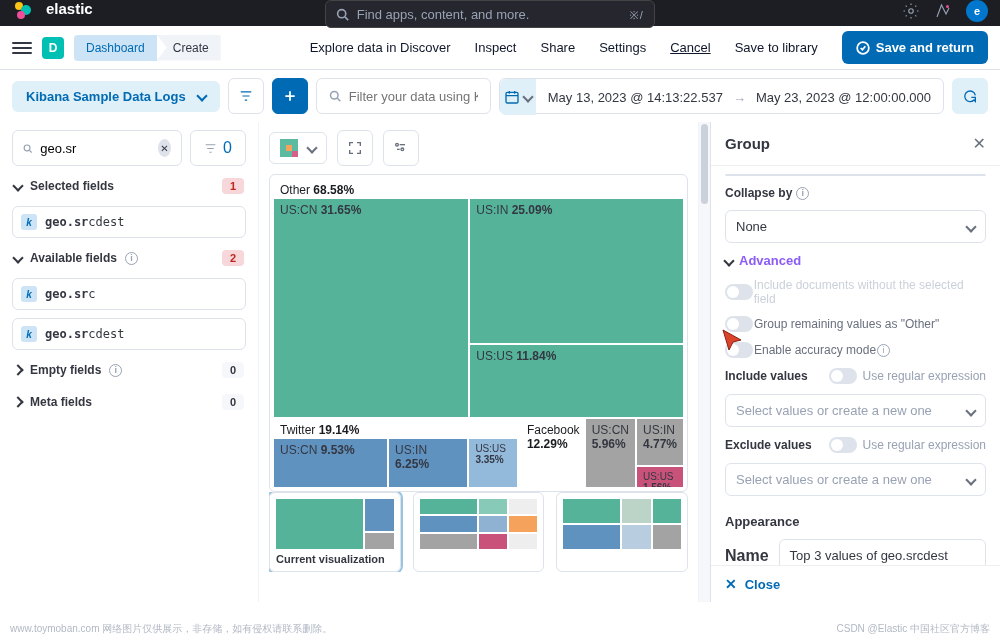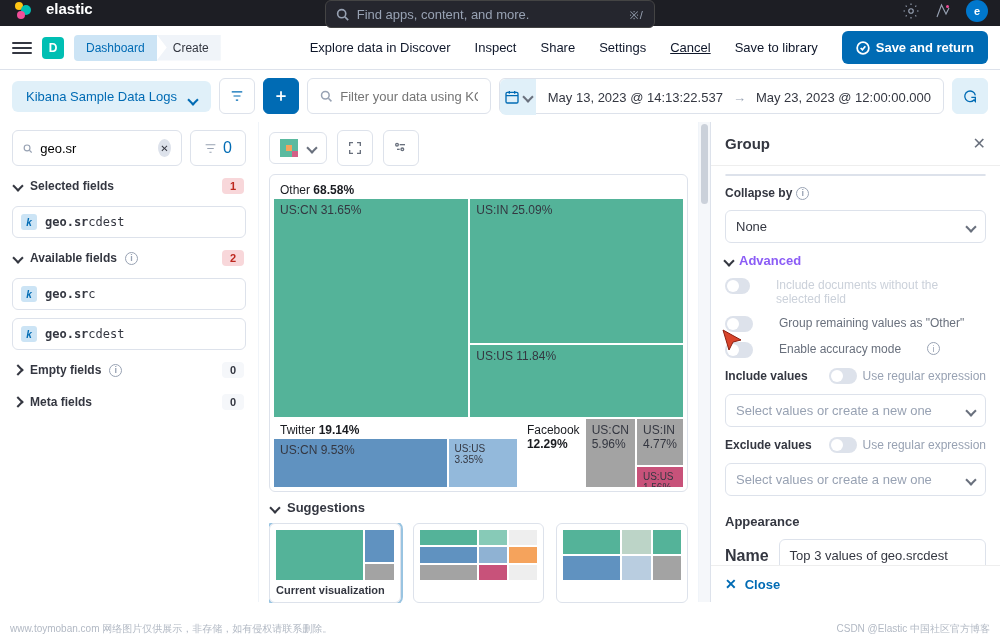--- a/index.html
+++ b/index.html
@@ -18,21 +18,21 @@
   .avatar-d { width: 22px; height: 22px; border-radius: 4px; background: #00bfb3; color: #fff; display: flex; align-items: center; justify-content: center; font-size: 12px; font-weight: 600;}
   .breadcrumb { display: flex; gap: 0;}
   .crumb { padding: 5px 12px; height:26px; display:flex;align-items:center; color: #006bb4; font-size: 12px; position:relative; }
   .crumb.first { background:#cce4f5; border-radius:4px 0 0 4px;}
   .crumb.second { background:#f0f4f9; color:#343741; padding-left:16px; clip-path: polygon(0 0,100% 0,100% 100%,0 100%,10px 50%);}
   .action-links { margin-left:auto; display:flex; gap:24px; align-items:center; font-size:13px;}
   .action-links a { color:#0f172a; text-decoration:none; cursor:pointer;}
   .action-links a.cancel { text-decoration:underline;}
   .save-btn { background:#006bb4; color:#fff; border:none; border-radius:6px; padding: 9px 14px; display:flex; align-items:center; gap:6px; font-weight:600; font-size:13px;}
   .querybar { display:flex; align-items:center; gap:8px; padding:8px 12px;}
-  .index-chip { background:#e0f0f9; color:#006bb4; border-radius:6px; padding:8px 14px; display:flex; align-items:flex-end; gap:12px; font-weight:400; font-size:13px;}
+  .index-chip { background:#e0f0f9; color:#006bb4; border-radius:6px; padding:8px 14px; display:flex; align-items:center; gap:12px; font-weight:700; font-size:13px;}
   .chevron { border: solid #006bb4; border-width:0 2px 2px 0; padding:3px; transform:rotate(45deg); display:inline-block;}
   .icon-btn { width:36px; height:36px; border:1px solid #dde2eb; border-radius:6px; display:flex; align-items:center; justify-content:center; background:#fff; color:#006bb4; font-size:16px;}
   .icon-btn.blue{background:#006bb4;color:#fff;border-color:#006bb4;}
   .kql-box { flex:1; border:1px solid #dde2eb; border-radius:6px; height:36px; display:flex; align-items:center; padding:0 12px; gap:8px; color:#98a2b3;}
   .daterange { border:1px solid #dde2eb; border-radius:6px; height:36px; display:flex; align-items:center; padding:0 12px; gap:10px;}
   .cal-icon{width:36px;height:36px;background:#e0f0f9;border-radius:6px 0 0 6px;display:flex;align-items:center;justify-content:center;color:#006bb4;border:1px solid #dde2eb;border-right:none;}
   .content { display:flex; height: calc(640px - 38px - 44px - 52px - 26px);}
   .left-panel { width:258px; padding:8px 12px; display:flex; flex-direction:column; gap:8px; background:#fff;}
   .field-search { border:1px solid #dde2eb; border-radius:6px; height:36px; display:flex; align-items:center; padding:0 10px; gap:8px;}
   .x-badge{width:18px;height:18px;border-radius:50%;background:#dde2eb;color:#343741;display:flex;align-items:center;justify-content:center;font-size:10px;cursor:pointer;margin-left:4px;}
@@ -50,21 +50,21 @@
   .viz-toolbar { display:flex; gap:10px; align-items:center; margin-bottom:8px;}
   .viz-type{border:1px solid #dde2eb;border-radius:6px;padding:6px 10px;display:flex;align-items:center;gap:10px;background:#fff;}
   .viz-swatch{width:18px;height:18px;display:grid;grid-template-columns:repeat(3,6px);grid-template-rows:repeat(3,6px);}
   .viz-swatch>div{background:#5bbaa0;}
   .viz-swatch>div:nth-child(5){background:#f5a35c;}
   .viz-swatch>div:nth-child(9){background:#d36086;}
   .treemap { border:1px solid #dde2eb; border-radius:6px; padding:4px; height:318px; display:flex; flex-direction:column;}
   .tm-row{display:flex;gap:2px;}
   .tm-cell{position:relative;padding:4px 6px;font-size:12px;overflow:hidden;}
   .tm-label{font-size:12px;font-weight:400;color:#1a1c21;margin:4px 6px 2px;}
-  .tm-cell b{font-weight:400;}
+  .tm-cell b{font-weight:700;}
   .c-teal{background:#54b399;}
   .c-blue{background:#6092c0;}
   .c-lightblue{background:#93b9db;}
   .c-pink{background:#a3a3a3;}
   .c-pink-d{background:#c8527a;}
   .suggestions-hdr{display:flex;align-items:center;gap:8px;padding:8px 2px;font-weight:700;}
   .suggestions-row{display:flex;gap:12px;overflow:hidden;}
   .suggestion-card{width:144px;border:1px solid #dde2eb;border-radius:6px;padding:6px;display:flex;flex-direction:column;gap:4px;}
   .suggestion-card.active{box-shadow:0 0 0 2px #006bb466;}
   .thumb{height:50px;display:grid;gap:2px;}
@@ -72,21 +72,21 @@
   .rp-hdr{display:flex;align-items:center;justify-content:space-between;padding:12px 14px;border-bottom:1px solid #eee;}
   .rp-hdr h3{font-size:15px;font-weight:700;}
   .rp-body{padding:8px 14px;display:flex;flex-direction:column;gap:10px;overflow-y:auto;}
   .seg{display:flex;border:1px solid #dde2eb;border-radius:6px;overflow:hidden;}
   .seg>button{flex:1;padding:7px 0;background:#fff;border:none;font-size:12px;}
   .seg>button.on{background:#69707d;color:#fff;}
   .label-sm{font-size:12px;font-weight:700;display:flex;align-items:center;gap:4px;}
   .info-i{display:inline-flex;width:13px;height:13px;border:1px solid #98a2b3;border-radius:50%;align-items:center;justify-content:center;font-size:9px;color:#98a2b3;}
   .sel{border:1px solid #dde2eb;border-radius:6px;padding:8px 10px;font-size:13px;display:flex;align-items:center;justify-content:space-between;background:#fff;}
   .adv-link{color:#8b5cf6;font-weight:700;display:flex;align-items:center;gap:6px;}
-  .toggle-row{display:flex;align-items:flex-start;gap:26px;color:#69707d;font-size:12px;}
+  .toggle-row{display:flex;align-items:center;gap:1px;color:#69707d;font-size:12px;}
   .toggle{width:28px;height:16px;background:#dde2eb;border-radius:10px;position:relative;}
   .toggle::after{content:"";width:12px;height:12px;background:#fff;border-radius:50%;position:absolute;top:2px;left:2px;}
   .dim{color:#cbd1da;}
   .section-title{font-size:13px;font-weight:700;margin-top:8px;}
   .flex-between{display:flex;align-items:center;justify-content:space-between;}
   .close-row{border-top:1px solid #eee;padding:10px 14px;}
   .close-row a{color:#006bb4;font-weight:600;display:flex;align-items:center;gap:8px;text-decoration:none;}
   .footer { position:absolute; bottom:4px; left:10px; font-size:10px; color:#b2b9c4; width:980px; display:flex; justify-content:space-between;}
   .arrow-cursor{position:relative;}
   .arrow-cursor svg{position:absolute;left:-4px;top:12px;z-index:5;}
@@ -297,40 +297,37 @@
         <div style="flex:36.93;display:flex;flex-direction:column;gap:2px;">
           <div class="tm-cell c-teal" style="flex:25.09"><span>US:IN</span> <b>25.09%</b></div>
           <div class="tm-cell c-teal" style="flex:11.84"><span>US:US</span> <b>11.84%</b></div>
         </div>
       </div>
       <div class="tm-row" style="margin-top:2px;justify-content:space-between;">
         <div style="flex:19.14;display:flex;flex-direction:column;">
           <div class="tm-label"><span>Twitter</span> <b>19.14%</b></div>
           <div class="tm-row" style="flex:1">
             <div class="tm-cell c-blue" style="flex:9.53"><span>US:CN</span> <b>9.53%</b></div>
+            <div class="tm-cell c-blue" style="flex:6.25"><span>US:IN</span> <b>6.25%</b></div>
             <div class="tm-cell c-lightblue" style="flex:3.35;font-size:10px"><span>US:US</span> <b>3.35%</b></div>
           </div>
         </div>
         <div style="flex:12.29;display:flex;flex-direction:row;margin-left:2px;">
           <div class="tm-label"><span>Facebook</span> <b>12.29%</b></div>
           <div class="tm-row" style="flex:1">
             <div class="tm-cell c-pink" style="flex:5.96"><span>US:CN</span> <b>5.96%</b></div>
             <div style="flex:6.33;display:flex;flex-direction:column;gap:2px;">
               <div class="tm-cell c-pink" style="flex:4.77"><span>US:IN</span> <b>4.77%</b></div>
               <div class="tm-cell c-pink-d" style="flex:1.56;font-size:10px"><span>US:US</span> <b>1.56%</b></div>
             </div>
           </div>
         </div>
       </div>
     </div>
 
-    <div class="suggestions-hdr">
-      <span class="section-caret"></span>
-      <span>Suggestions</span>
-    </div>
     <div class="suggestions-row">
       <div class="suggestion-card active">
         <div class="thumb" style="grid-template-columns:3fr 1fr;grid-template-rows:2fr 1fr;">
           <div class="c-teal" style="grid-row:1/3;"></div>
             <div class="c-blue"></div>
             <div class="c-pink"></div>
         </div>
         <span style="font-size:11px;font-weight:700;">Current visualization</span>
       </div>
       <div class="suggestion-card">

